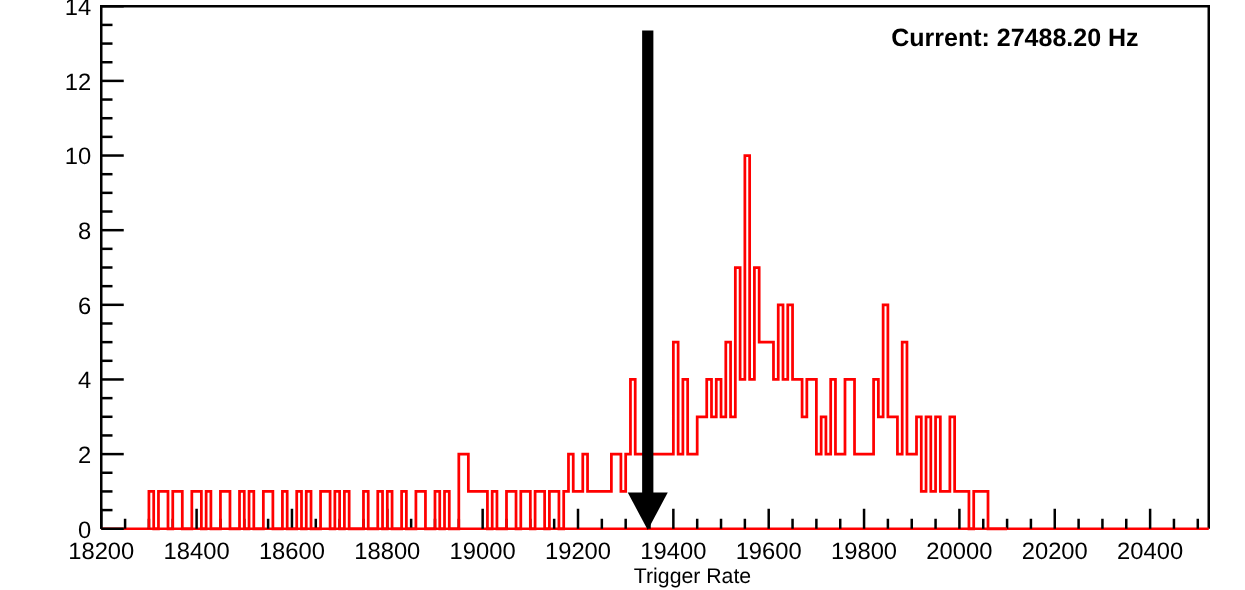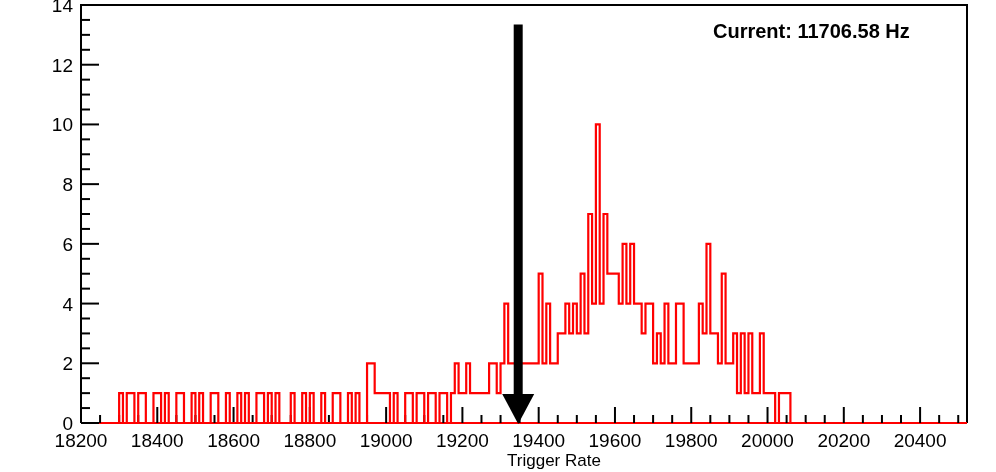--- a/index.html
+++ b/index.html
@@ -111,14 +111,14 @@
       <text x="614.9647008179079" y="447" text-anchor="middle" font-size="19" font-family="&quot;Liberation Sans&quot;, sans-serif" fill="#000">19600</text>
       <text x="691.2453723633233" y="447" text-anchor="middle" font-size="19" font-family="&quot;Liberation Sans&quot;, sans-serif" fill="#000">19800</text>
       <text x="767.5260439087388" y="447" text-anchor="middle" font-size="19" font-family="&quot;Liberation Sans&quot;, sans-serif" fill="#000">20000</text>
       <text x="843.8067154541541" y="447" text-anchor="middle" font-size="19" font-family="&quot;Liberation Sans&quot;, sans-serif" fill="#000">20200</text>
       <text x="920.0873869995695" y="447" text-anchor="middle" font-size="19" font-family="&quot;Liberation Sans&quot;, sans-serif" fill="#000">20400</text>
       <text x="554" y="466" text-anchor="middle" font-size="17" font-family="&quot;Liberation Sans&quot;, sans-serif" fill="#000">Trigger Rate</text>
       <path d="M 119.14033577270772 423 L 119.14033577270772 393.14285714285717 L 122.95436934997848 393.14285714285717 L 122.95436934997848 423 L 126.76840292724924 423 L 126.76840292724924 393.14285714285717 L 130.58243650452002 393.14285714285717 L 130.58243650452002 393.14285714285717 L 134.3964700817908 393.14285714285717 L 134.3964700817908 423 L 138.21050365906154 423 L 138.21050365906154 393.14285714285717 L 142.02453723633232 393.14285714285717 L 142.02453723633232 393.14285714285717 L 145.8385708136031 393.14285714285717 L 145.8385708136031 423 L 149.65260439087388 423 L 149.65260439087388 423 L 153.46663796814465 423 L 153.46663796814465 393.14285714285717 L 157.28067154541543 393.14285714285717 L 157.28067154541543 393.14285714285717 L 161.09470512268618 393.14285714285717 L 161.09470512268618 423 L 164.90873869995696 423 L 164.90873869995696 393.14285714285717 L 168.7227722772277 393.14285714285717 L 168.7227722772277 423 L 172.53680585449848 423 L 172.53680585449848 423 L 176.35083943176926 423 L 176.35083943176926 393.14285714285717 L 180.16487300904004 393.14285714285717 L 180.16487300904004 393.14285714285717 L 183.9789065863108 393.14285714285717 L 183.9789065863108 423 L 187.7929401635816 423 L 187.7929401635816 423 L 191.60697374085234 423 L 191.60697374085234 393.14285714285717 L 195.42100731812312 393.14285714285717 L 195.42100731812312 423 L 199.2350408953939 423 L 199.2350408953939 393.14285714285717 L 203.04907447266464 393.14285714285717 L 203.04907447266464 423 L 206.86310804993542 423 L 206.86310804993542 423 L 210.6771416272062 423 L 210.6771416272062 393.14285714285717 L 214.49117520447697 393.14285714285717 L 214.49117520447697 393.14285714285717 L 218.30520878174775 393.14285714285717 L 218.30520878174775 423 L 222.1192423590185 423 L 222.1192423590185 423 L 225.93327593628928 423 L 225.93327593628928 393.14285714285717 L 229.74730951356005 393.14285714285717 L 229.74730951356005 423 L 233.56134309083083 423 L 233.56134309083083 423 L 237.37537666810158 423 L 237.37537666810158 393.14285714285717 L 241.18941024537236 393.14285714285717 L 241.18941024537236 423 L 245.00344382264313 423 L 245.00344382264313 393.14285714285717 L 248.8174773999139 393.14285714285717 L 248.8174773999139 423 L 252.6315109771847 423 L 252.6315109771847 423 L 256.4455445544554 423 L 256.4455445544554 393.14285714285717 L 260.25957813172624 393.14285714285717 L 260.25957813172624 393.14285714285717 L 264.07361170899696 393.14285714285717 L 264.07361170899696 423 L 267.8876452862678 423 L 267.8876452862678 393.14285714285717 L 271.7016788635385 393.14285714285717 L 271.7016788635385 423 L 275.5157124408093 423 L 275.5157124408093 393.14285714285717 L 279.3297460180801 393.14285714285717 L 279.3297460180801 423 L 283.14377959535085 423 L 283.14377959535085 423 L 286.9578131726216 423 L 286.9578131726216 423 L 290.77184674989235 423 L 290.77184674989235 393.14285714285717 L 294.5858803271632 393.14285714285717 L 294.5858803271632 423 L 298.3999139044339 423 L 298.3999139044339 423 L 302.2139474817047 423 L 302.2139474817047 393.14285714285717 L 306.02798105897546 393.14285714285717 L 306.02798105897546 423 L 309.84201463624623 423 L 309.84201463624623 393.14285714285717 L 313.656048213517 393.14285714285717 L 313.656048213517 423 L 317.4700817907878 423 L 317.4700817907878 423 L 321.28411536805856 423 L 321.28411536805856 393.14285714285717 L 325.0981489453293 393.14285714285717 L 325.0981489453293 423 L 328.9121825226001 423 L 328.9121825226001 423 L 332.72621609987084 423 L 332.72621609987084 393.14285714285717 L 336.5402496771416 393.14285714285717 L 336.5402496771416 393.14285714285717 L 340.3542832544124 393.14285714285717 L 340.3542832544124 423 L 344.16831683168317 423 L 344.16831683168317 423 L 347.98235040895395 423 L 347.98235040895395 393.14285714285717 L 351.7963839862247 393.14285714285717 L 351.7963839862247 423 L 355.6104175634955 423 L 355.6104175634955 393.14285714285717 L 359.4244511407662 393.14285714285717 L 359.4244511407662 423 L 363.238484718037 423 L 363.238484718037 423 L 367.0525182953078 423 L 367.0525182953078 363.2857142857143 L 370.86655187257855 363.2857142857143 L 370.86655187257855 363.2857142857143 L 374.68058544984933 363.2857142857143 L 374.68058544984933 393.14285714285717 L 378.4946190271201 393.14285714285717 L 378.4946190271201 393.14285714285717 L 382.3086526043909 393.14285714285717 L 382.3086526043909 393.14285714285717 L 386.12268618166166 393.14285714285717 L 386.12268618166166 393.14285714285717 L 389.93671975893244 393.14285714285717 L 389.93671975893244 423 L 393.75075333620316 423 L 393.75075333620316 393.14285714285717 L 397.56478691347394 393.14285714285717 L 397.56478691347394 423 L 401.3788204907447 423 L 401.3788204907447 423 L 405.1928540680155 423 L 405.1928540680155 393.14285714285717 L 409.00688764528627 393.14285714285717 L 409.00688764528627 393.14285714285717 L 412.82092122255705 393.14285714285717 L 412.82092122255705 423 L 416.6349547998278 423 L 416.6349547998278 393.14285714285717 L 420.4489883770986 393.14285714285717 L 420.4489883770986 393.14285714285717 L 424.2630219543694 393.14285714285717 L 424.2630219543694 423 L 428.0770555316401 423 L 428.0770555316401 393.14285714285717 L 431.8910891089109 393.14285714285717 L 431.8910891089109 393.14285714285717 L 435.70512268618165 393.14285714285717 L 435.70512268618165 423 L 439.51915626345243 423 L 439.51915626345243 393.14285714285717 L 443.3331898407232 393.14285714285717 L 443.3331898407232 393.14285714285717 L 447.147223417994 393.14285714285717 L 447.147223417994 423 L 450.96125699526476 423 L 450.96125699526476 393.14285714285717 L 454.77529057253554 393.14285714285717 L 454.77529057253554 363.2857142857143 L 458.58932414980626 363.2857142857143 L 458.58932414980626 393.14285714285717 L 462.40335772707704 393.14285714285717 L 462.40335772707704 393.14285714285717 L 466.2173913043478 393.14285714285717 L 466.2173913043478 363.2857142857143 L 470.0314248816186 363.2857142857143 L 470.0314248816186 393.14285714285717 L 473.84545845888937 393.14285714285717 L 473.84545845888937 393.14285714285717 L 477.65949203616015 393.14285714285717 L 477.65949203616015 393.14285714285717 L 481.4735256134309 393.14285714285717 L 481.4735256134309 393.14285714285717 L 485.2875591907017 393.14285714285717 L 485.2875591907017 393.14285714285717 L 489.1015927679725 393.14285714285717 L 489.1015927679725 363.2857142857143 L 492.9156263452432 363.2857142857143 L 492.9156263452432 363.2857142857143 L 496.729659922514 363.2857142857143 L 496.729659922514 393.14285714285717 L 500.54369349978475 393.14285714285717 L 500.54369349978475 363.2857142857143 L 504.35772707705553 363.2857142857143 L 504.35772707705553 303.57142857142856 L 508.1717606543263 303.57142857142856 L 508.1717606543263 363.2857142857143 L 511.9857942315971 363.2857142857143 L 511.9857942315971 363.2857142857143 L 515.7998278088678 363.2857142857143 L 515.7998278088678 363.2857142857143 L 519.6138613861386 363.2857142857143 L 519.6138613861386 363.2857142857143 L 523.4278949634094 363.2857142857143 L 523.4278949634094 363.2857142857143 L 527.2419285406802 363.2857142857143 L 527.2419285406802 363.2857142857143 L 531.0559621179509 363.2857142857143 L 531.0559621179509 363.2857142857143 L 534.8699956952216 363.2857142857143 L 534.8699956952216 363.2857142857143 L 538.6840292724925 363.2857142857143 L 538.6840292724925 273.7142857142857 L 542.4980628497633 273.7142857142857 L 542.4980628497633 363.2857142857143 L 546.312096427034 363.2857142857143 L 546.312096427034 303.57142857142856 L 550.1261300043047 303.57142857142856 L 550.1261300043047 363.2857142857143 L 553.9401635815756 363.2857142857143 L 553.9401635815756 363.2857142857143 L 557.7541971588463 363.2857142857143 L 557.7541971588463 333.42857142857144 L 561.5682307361171 333.42857142857144 L 561.5682307361171 333.42857142857144 L 565.3822643133879 333.42857142857144 L 565.3822643133879 303.57142857142856 L 569.1962978906586 303.57142857142856 L 569.1962978906586 333.42857142857144 L 573.0103314679294 333.42857142857144 L 573.0103314679294 303.57142857142856 L 576.8243650452002 303.57142857142856 L 576.8243650452002 333.42857142857144 L 580.638398622471 333.42857142857144 L 580.638398622471 273.7142857142857 L 584.4524321997417 273.7142857142857 L 584.4524321997417 333.42857142857144 L 588.2664657770124 333.42857142857144 L 588.2664657770124 214 L 592.0804993542832 214 L 592.0804993542832 303.57142857142856 L 595.8945329315541 303.57142857142856 L 595.8945329315541 124.42857142857144 L 599.7085665088248 124.42857142857144 L 599.7085665088248 303.57142857142856 L 603.5226000860956 303.57142857142856 L 603.5226000860956 214 L 607.3366336633663 214 L 607.3366336633663 273.7142857142857 L 611.1506672406371 273.7142857142857 L 611.1506672406371 273.7142857142857 L 614.9647008179079 273.7142857142857 L 614.9647008179079 273.7142857142857 L 618.7787343951786 273.7142857142857 L 618.7787343951786 303.57142857142856 L 622.5927679724495 303.57142857142856 L 622.5927679724495 243.85714285714286 L 626.4068015497202 243.85714285714286 L 626.4068015497202 303.57142857142856 L 630.220835126991 303.57142857142856 L 630.220835126991 243.85714285714286 L 634.0348687042617 243.85714285714286 L 634.0348687042617 303.57142857142856 L 637.8489022815324 303.57142857142856 L 637.8489022815324 303.57142857142856 L 641.6629358588033 303.57142857142856 L 641.6629358588033 333.42857142857144 L 645.476969436074 333.42857142857144 L 645.476969436074 303.57142857142856 L 649.2910030133448 303.57142857142856 L 649.2910030133448 303.57142857142856 L 653.1050365906156 303.57142857142856 L 653.1050365906156 363.2857142857143 L 656.9190701678864 363.2857142857143 L 656.9190701678864 333.42857142857144 L 660.7331037451571 333.42857142857144 L 660.7331037451571 363.2857142857143 L 664.547137322428 363.2857142857143 L 664.547137322428 303.57142857142856 L 668.3611708996987 303.57142857142856 L 668.3611708996987 363.2857142857143 L 672.1752044769694 363.2857142857143 L 672.1752044769694 363.2857142857143 L 675.9892380542402 363.2857142857143 L 675.9892380542402 303.57142857142856 L 679.8032716315109 303.57142857142856 L 679.8032716315109 303.57142857142856 L 683.6173052087818 303.57142857142856 L 683.6173052087818 363.2857142857143 L 687.4313387860525 363.2857142857143 L 687.4313387860525 363.2857142857143 L 691.2453723633233 363.2857142857143 L 691.2453723633233 363.2857142857143 L 695.059405940594 363.2857142857143 L 695.059405940594 363.2857142857143 L 698.8734395178649 363.2857142857143 L 698.8734395178649 303.57142857142856 L 702.6874730951356 303.57142857142856 L 702.6874730951356 333.42857142857144 L 706.5015066724063 333.42857142857144 L 706.5015066724063 243.85714285714286 L 710.3155402496772 243.85714285714286 L 710.3155402496772 333.42857142857144 L 714.1295738269479 333.42857142857144 L 714.1295738269479 333.42857142857144 L 717.9436074042187 333.42857142857144 L 717.9436074042187 363.2857142857143 L 721.7576409814894 363.2857142857143 L 721.7576409814894 273.7142857142857 L 725.5716745587603 273.7142857142857 L 725.5716745587603 363.2857142857143 L 729.385708136031 363.2857142857143 L 729.385708136031 363.2857142857143 L 733.1997417133018 363.2857142857143 L 733.1997417133018 333.42857142857144 L 737.0137752905725 333.42857142857144 L 737.0137752905725 393.14285714285717 L 740.8278088678433 393.14285714285717 L 740.8278088678433 333.42857142857144 L 744.6418424451141 333.42857142857144 L 744.6418424451141 393.14285714285717 L 748.4558760223848 393.14285714285717 L 748.4558760223848 333.42857142857144 L 752.2699095996556 333.42857142857144 L 752.2699095996556 393.14285714285717 L 756.0839431769264 393.14285714285717 L 756.0839431769264 393.14285714285717 L 759.8979767541972 393.14285714285717 L 759.8979767541972 333.42857142857144 L 763.7120103314679 333.42857142857144 L 763.7120103314679 393.14285714285717 L 767.5260439087388 393.14285714285717 L 767.5260439087388 393.14285714285717 L 771.3400774860095 393.14285714285717 L 771.3400774860095 393.14285714285717 L 775.1541110632802 393.14285714285717 L 775.1541110632802 423 L 778.968144640551 423 L 778.968144640551 393.14285714285717 L 782.7821782178218 393.14285714285717 L 782.7821782178218 393.14285714285717 L 786.5962117950926 393.14285714285717 L 786.5962117950926 393.14285714285717 L 790.4102453723633 393.14285714285717 L 790.4102453723633 423 L 794.2242789496341 423 L 794.2242789496341 423 L 798.0383125269049 423 L 798.0383125269049 423 L 801.8523461041756 423 L 801.8523461041756 423 L 805.6663796814464 423 L 805.6663796814464 423" fill="none" stroke="#ff0000" stroke-width="2.2" stroke-linejoin="miter"></path>
       <line x1="518.2026689625482" y1="24.407142857142844" x2="518.2026689625482" y2="396" stroke="#000000" stroke-width="9"></line>
       <polygon points="502.20266896254816,394 534.2026689625482,394 518.2026689625482,424" fill="#000000"></polygon>
     </svg>
-  <div class="annot" id="current-label" style="left: 713px; top: 20px;">Current: 11706.58 Hz</div>
+  <div class="annot" id="current-label" style="left: 713px; top: 20px;">Current: 27488.20 Hz</div>
 </div>
 
 </body></html>

